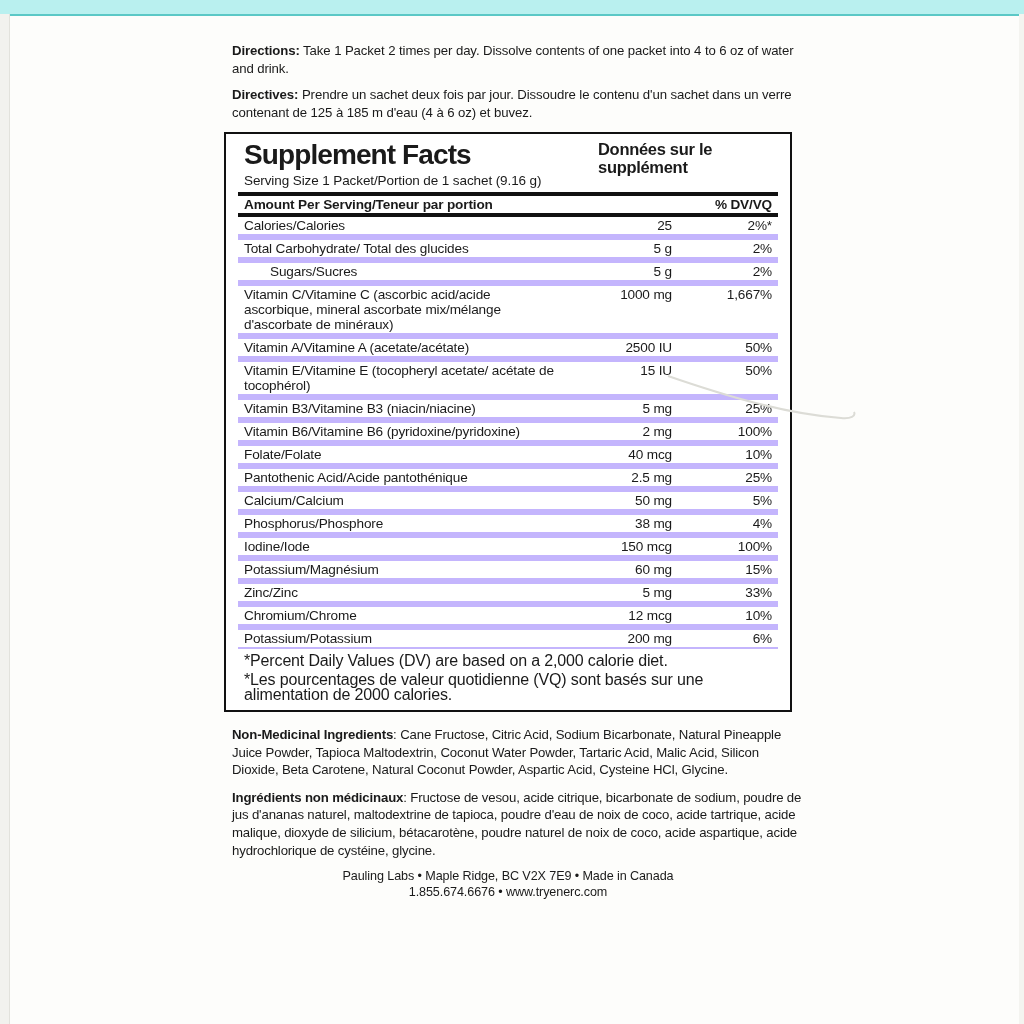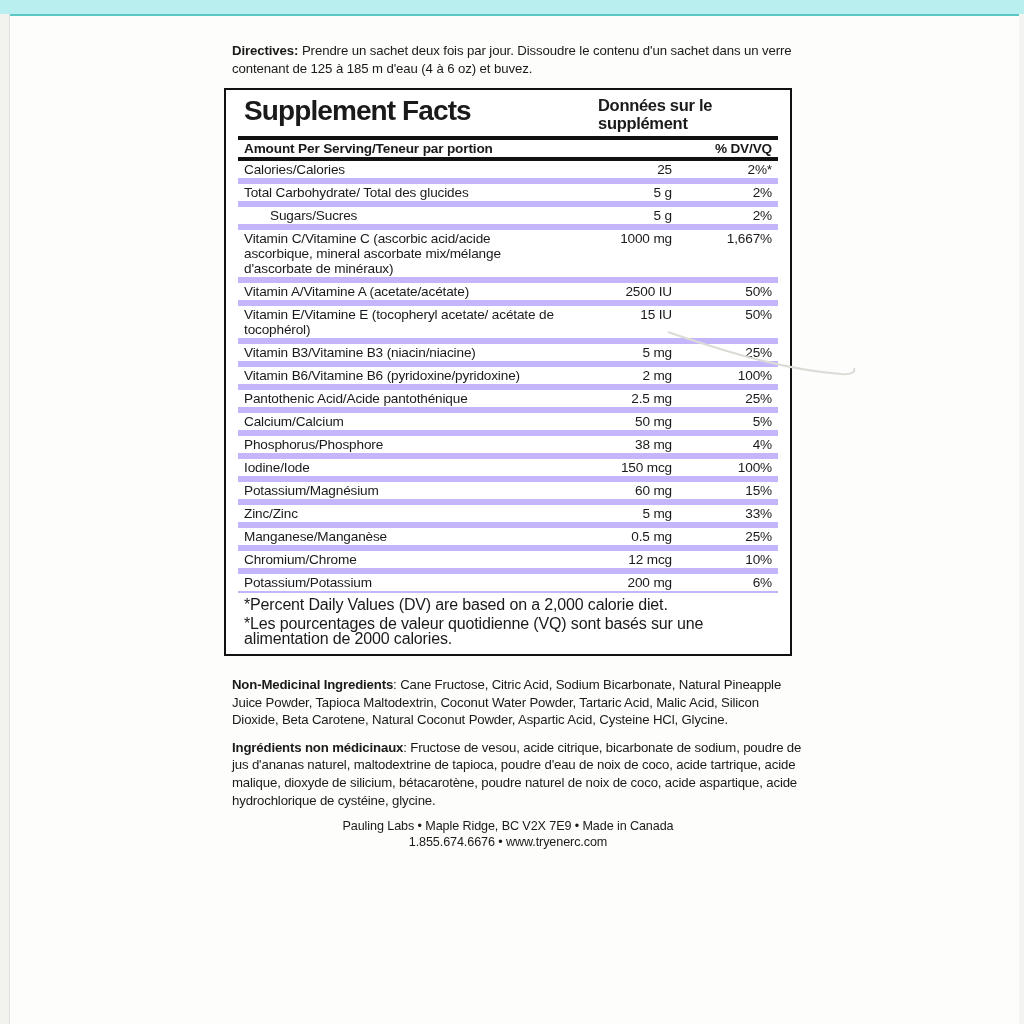--- a/index.html
+++ b/index.html
@@ -120,21 +120,21 @@
   tr.thick td { border-bottom-width: 2.5px; }
   .footnote {
     font-size: 16px;
     line-height: 15px;
     padding-left: 6px;
     margin-top: 4px;
     letter-spacing: -0.15px;
   }
   
   .ingredients {
-    margin-top: 20px;
+    margin-top: 14px;
     width: 576px;
   }
   .ingredients p {
     margin: 0 0 10px 0;
     font-size: 13.2px;
     line-height: 17.6px;
     letter-spacing: -0.15px;
   }
   .ingredients b { font-weight: bold; }
   .footer {
@@ -161,29 +161,33 @@
 <div class="page">
 
   <div class="top-band"></div>
   <div class="left-edge"></div>
   <div class="right-edge"></div>
 
   <div class="content">
 
     <div class="directions">
       <div class="blk">
+        <p><b>Directions:</b> <span>Take 1 Packet 2 times per day. Dissolve contents of one packet into 4 to 6 oz of water and drink.</span></p>
+      </div>
+      <div class="blk">
         <p><b>Directives:</b> <span>Prendre un sachet deux fois par jour. Dissoudre le contenu d'un sachet dans un verre contenant de 125 à 185 m d'eau (4 à 6 oz) et buvez.</span></p>
       </div>
     </div>
 
     <div class="panel">
       <div class="panel-head">
         <div class="sf-title">Supplement Facts</div>
         <div class="sf-title-fr">Données sur le supplément</div>
       </div>
+      <div class="serving">Serving Size 1 Packet/Portion de 1 sachet (9.16 g)</div>
 
       <table class="facts">
         <tbody>
           <tr class="amt">
             <td class="c-name">Amount Per Serving/Teneur par portion</td>
             <td class="c-amt"></td>
             <td class="c-dv">% DV/VQ</td>
           </tr>
         <tr>
               <td class="c-name">Calories/Calories</td>
@@ -219,20 +223,25 @@
               <td class="c-name">Vitamin B3/Vitamine B3 (niacin/niacine)</td>
               <td class="c-amt">5 mg</td>
               <td class="c-dv">25%</td>
             </tr>
             <tr>
               <td class="c-name">Vitamin B6/Vitamine B6 (pyridoxine/pyridoxine)</td>
               <td class="c-amt">2 mg</td>
               <td class="c-dv">100%</td>
             </tr>
             <tr>
+              <td class="c-name">Folate/Folate</td>
+              <td class="c-amt">40 mcg</td>
+              <td class="c-dv">10%</td>
+            </tr>
+            <tr>
               <td class="c-name">Pantothenic Acid/Acide pantothénique</td>
               <td class="c-amt">2.5 mg</td>
               <td class="c-dv">25%</td>
             </tr>
             <tr>
               <td class="c-name">Calcium/Calcium</td>
               <td class="c-amt">50 mg</td>
               <td class="c-dv">5%</td>
             </tr>
             <tr>
@@ -247,25 +256,20 @@
             </tr>
             <tr>
               <td class="c-name">Potassium/Magnésium</td>
               <td class="c-amt">60 mg</td>
               <td class="c-dv">15%</td>
             </tr>
             <tr>
               <td class="c-name">Zinc/Zinc</td>
               <td class="c-amt">5 mg</td>
               <td class="c-dv">33%</td>
-            </tr>
-            <tr>
-              <td class="c-name">Manganese/Manganèse</td>
-              <td class="c-amt">0.5 mg</td>
-              <td class="c-dv">25%</td>
             </tr>
             <tr>
               <td class="c-name">Chromium/Chrome</td>
               <td class="c-amt">12 mcg</td>
               <td class="c-dv">10%</td>
             </tr>
             <tr class=" thick">
               <td class="c-name">Potassium/Potassium</td>
               <td class="c-amt">200 mg</td>
               <td class="c-dv">6%</td>

